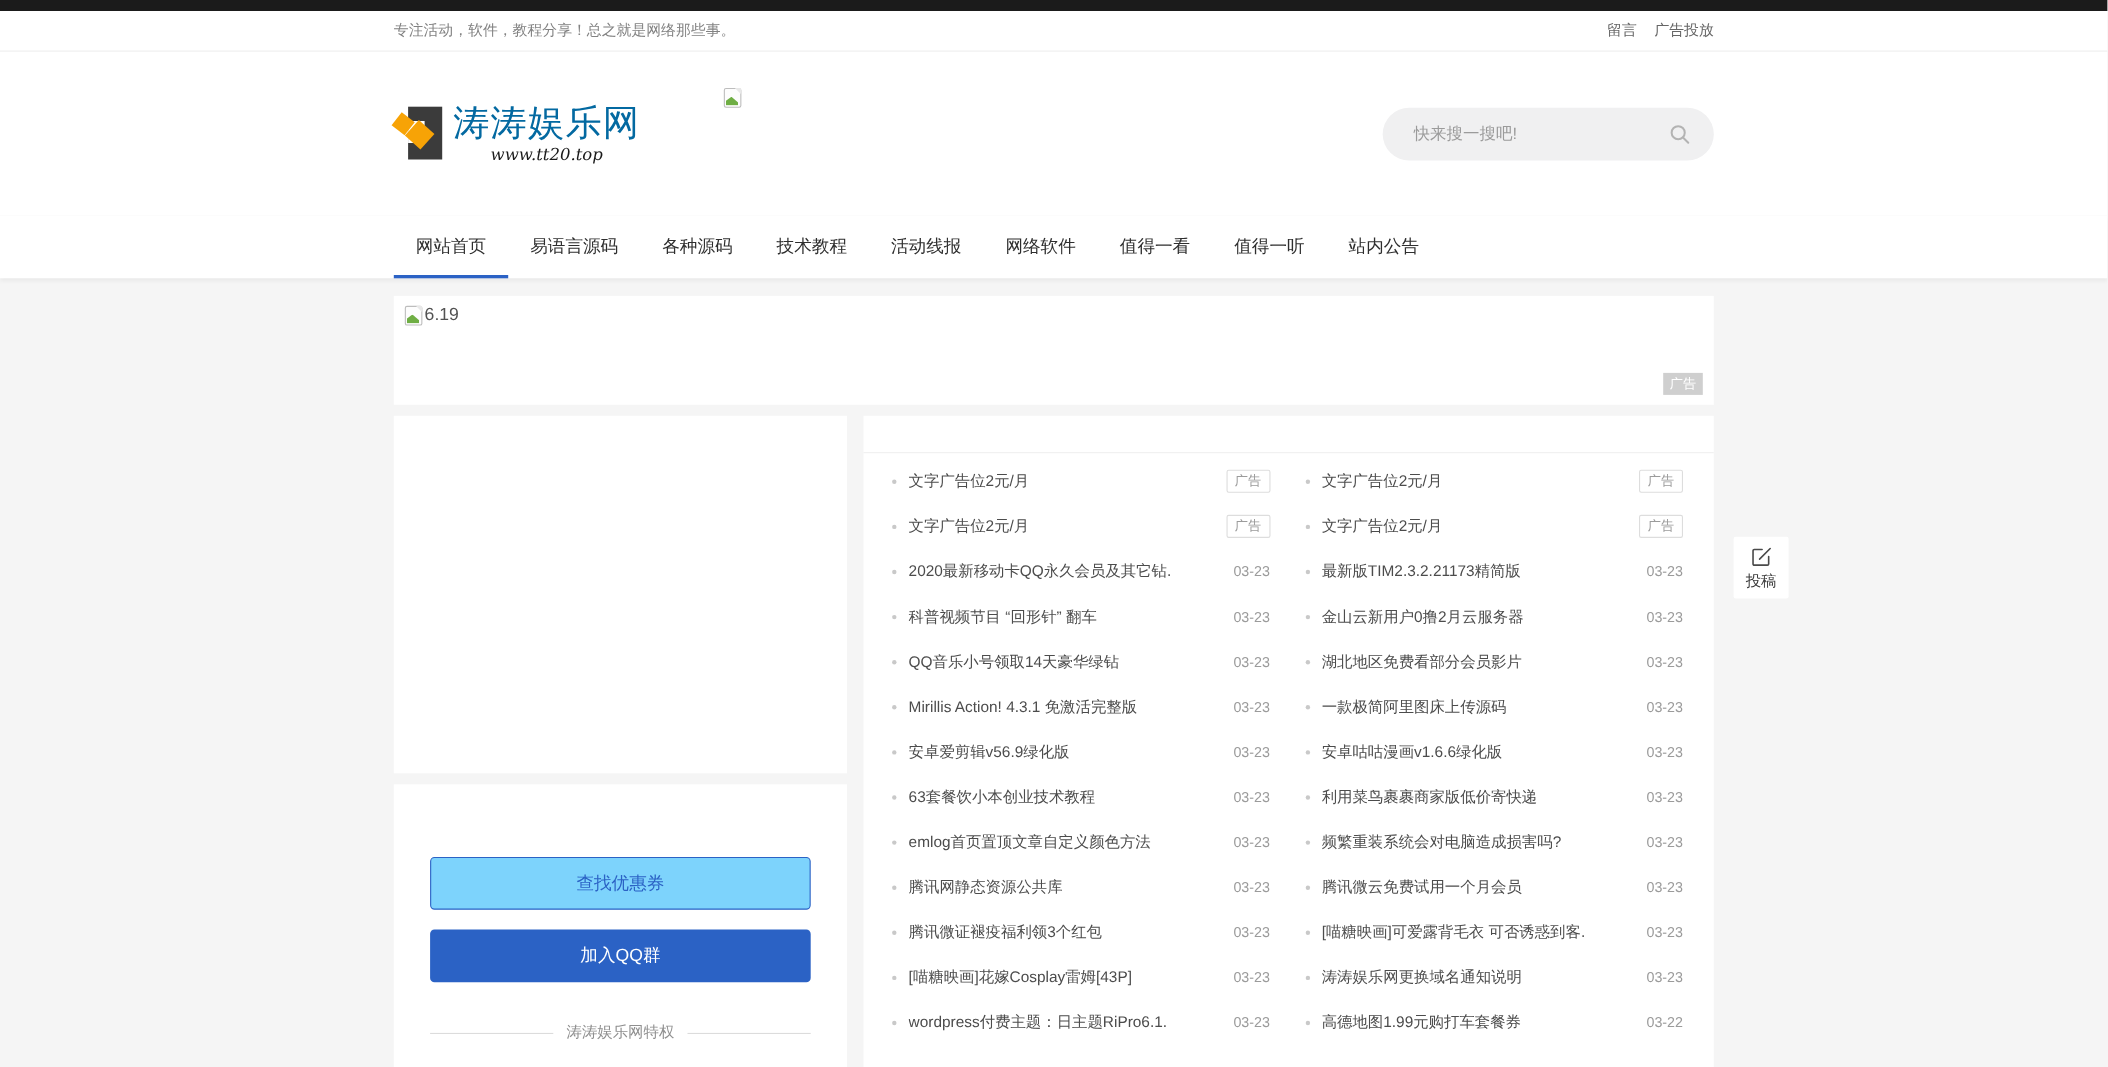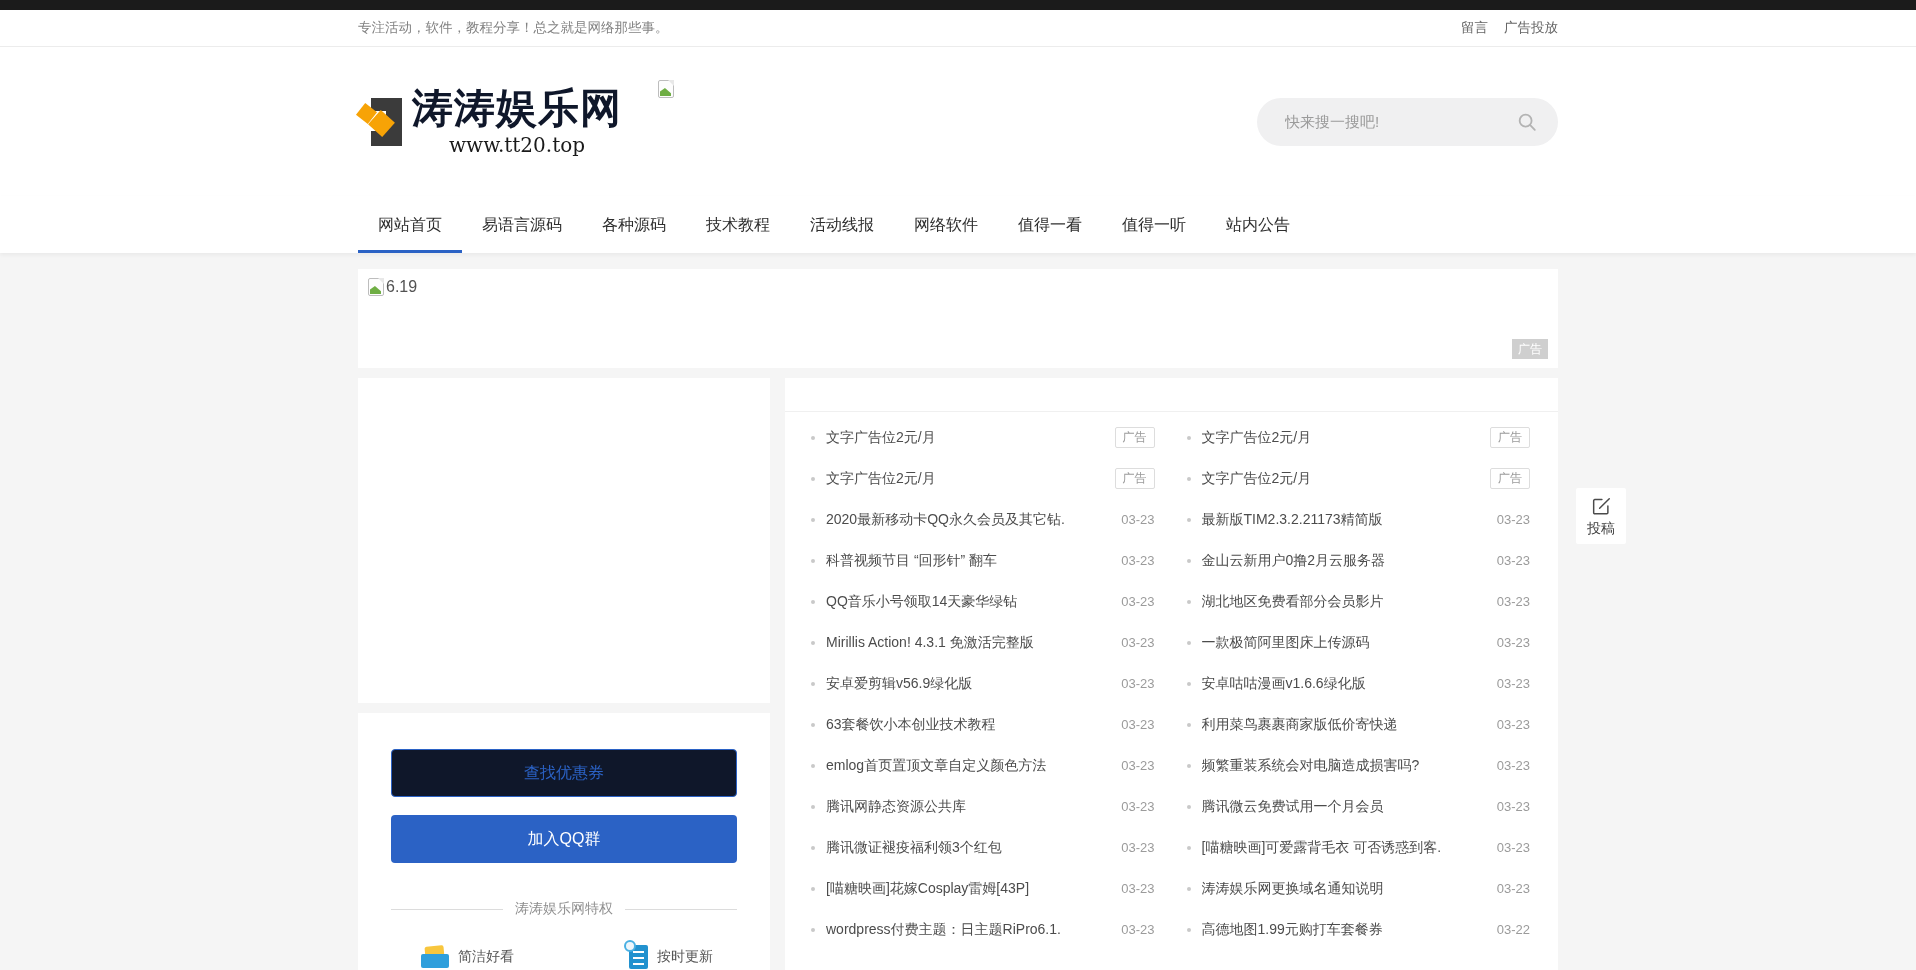--- a/index.html
+++ b/index.html
@@ -20,22 +20,22 @@
   
   .header { background:#fff; height:149px; position:relative; }
   .header .container { display:flex; align-items:center; height:100%; position:relative; }
   .logo { display:flex; align-items:center; cursor:pointer; }
   .logo-mark { position:relative; width:46px; height:52px; flex-shrink:0; }
   .lm-dark  { position:absolute; left:13px; top:2px; width:31px; height:48px; background:#3b3b3b; }
   .lm-notch { position:absolute; left:13px; top:15px; width:15px; height:20px; background:#fff; }
   .lm-d1 { position:absolute; left:1px; top:10px; width:15px; height:15px; background:#f7a306; transform:rotate(38deg); }
   .lm-d2 { position:absolute; left:14px; top:18px; width:19px; height:19px; background:#f7a306; transform:rotate(42deg); }
   .logo-text { margin-left:8px; }
-  .logo-title { font-size:41px; color:#0f172a; line-height:1.1; letter-spacing:1px;font-weight:bold; }
-  .logo-subtitle { font-family:"DejaVu Serif","Liberation Serif",serif; font-size:20px; color:#1a1a1a; text-align:center; margin-top:1px; }
+  .logo-title { font-size:33px; color:#0369a1; line-height:1.1; letter-spacing:1px; }
+  .logo-subtitle { font-family:"DejaVu Serif","Liberation Serif",serif; font-style:italic; font-size:15px; color:#1a1a1a; text-align:center; margin-top:1px; }
 
   .broken-img { display:inline-block; width:16px; height:18px; background:#fdfdfd; border:1px solid #bdbdbd; border-radius:2px; position:relative; vertical-align:middle; flex-shrink:0; }
   .broken-img::before { content:''; position:absolute; right:-1px; top:-1px; width:6px; height:6px; background:#e8e8e8; clip-path:polygon(0 0,100% 100%,100% 0); }
   .broken-img::after { content:''; position:absolute; left:1px; bottom:1px; width:11px; height:8px; background:#6fae44; clip-path:polygon(0 100%,0 45%,45% 0,100% 65%,100% 100%); }
   .header-broken { position:absolute; left:300px; top:33px; }
 
   .search-box { margin-left:auto; width:301px; height:48px; background:#f0f0f1; border-radius:24px; display:flex; align-items:center; padding:0 20px 0 28px; }
   .search-box input { flex:1; border:none; outline:none; background:transparent; font-size:15px; color:#444; font-family:inherit; }
   .search-box input::placeholder { color:#9b9b9b; }
   .search-icon { width:22px; height:22px; cursor:pointer; flex-shrink:0; }
@@ -53,21 +53,21 @@
   .banner-ad-badge { position:absolute; right:10px; bottom:9px; background:#cfcfcf; color:#fff; font-size:12px; line-height:1; padding:4px 6px; }
 
   
   .cols { display:flex; gap:15px; margin-top:10px; align-items:flex-start; }
   .aside { width:412px; flex-shrink:0; }
   .card { background:#fff; }
   .aside-empty { height:325px; }
   .aside-box { margin-top:10px; height:400px; padding:36px 33px 0; }
 
   .btn { display:block; width:100%; height:48px; border-radius:4px; font-size:16px; font-family:inherit; cursor:pointer; }
-  .btn-coupon { background:#0f172a; border:1px solid #2b62c5; color:#2b62c5; }
+  .btn-coupon { background:#7dd3fc; border:1px solid #2b62c5; color:#2b62c5;margin-top:30px; }
   .btn-qq { margin-top:18px; background:#2b62c5; border:none; color:#fff; }
 
   .divider { margin-top:37px; display:flex; align-items:center; gap:12px; color:#8f8f8f; font-size:14px; }
   .divider .line { flex:1; height:1px; background:#dcdcdc; }
 
   .features { margin-top:27px; display:flex; justify-content:space-between; padding:0 24px 0 30px; }
   .feature { display:flex; align-items:center; gap:9px; font-size:14px; color:#555; }
   .icon-mail { width:28px; height:22px; position:relative; flex-shrink:0; }
   .icon-mail::before { content:''; position:absolute; left:4px; top:0; width:19px; height:13px; background:#f8c63d; border-radius:2px; transform:rotate(-5deg); }
   .icon-mail::after { content:''; position:absolute; left:0; bottom:0; width:28px; height:14px; background:#2f9fdc; border-radius:2px; }

